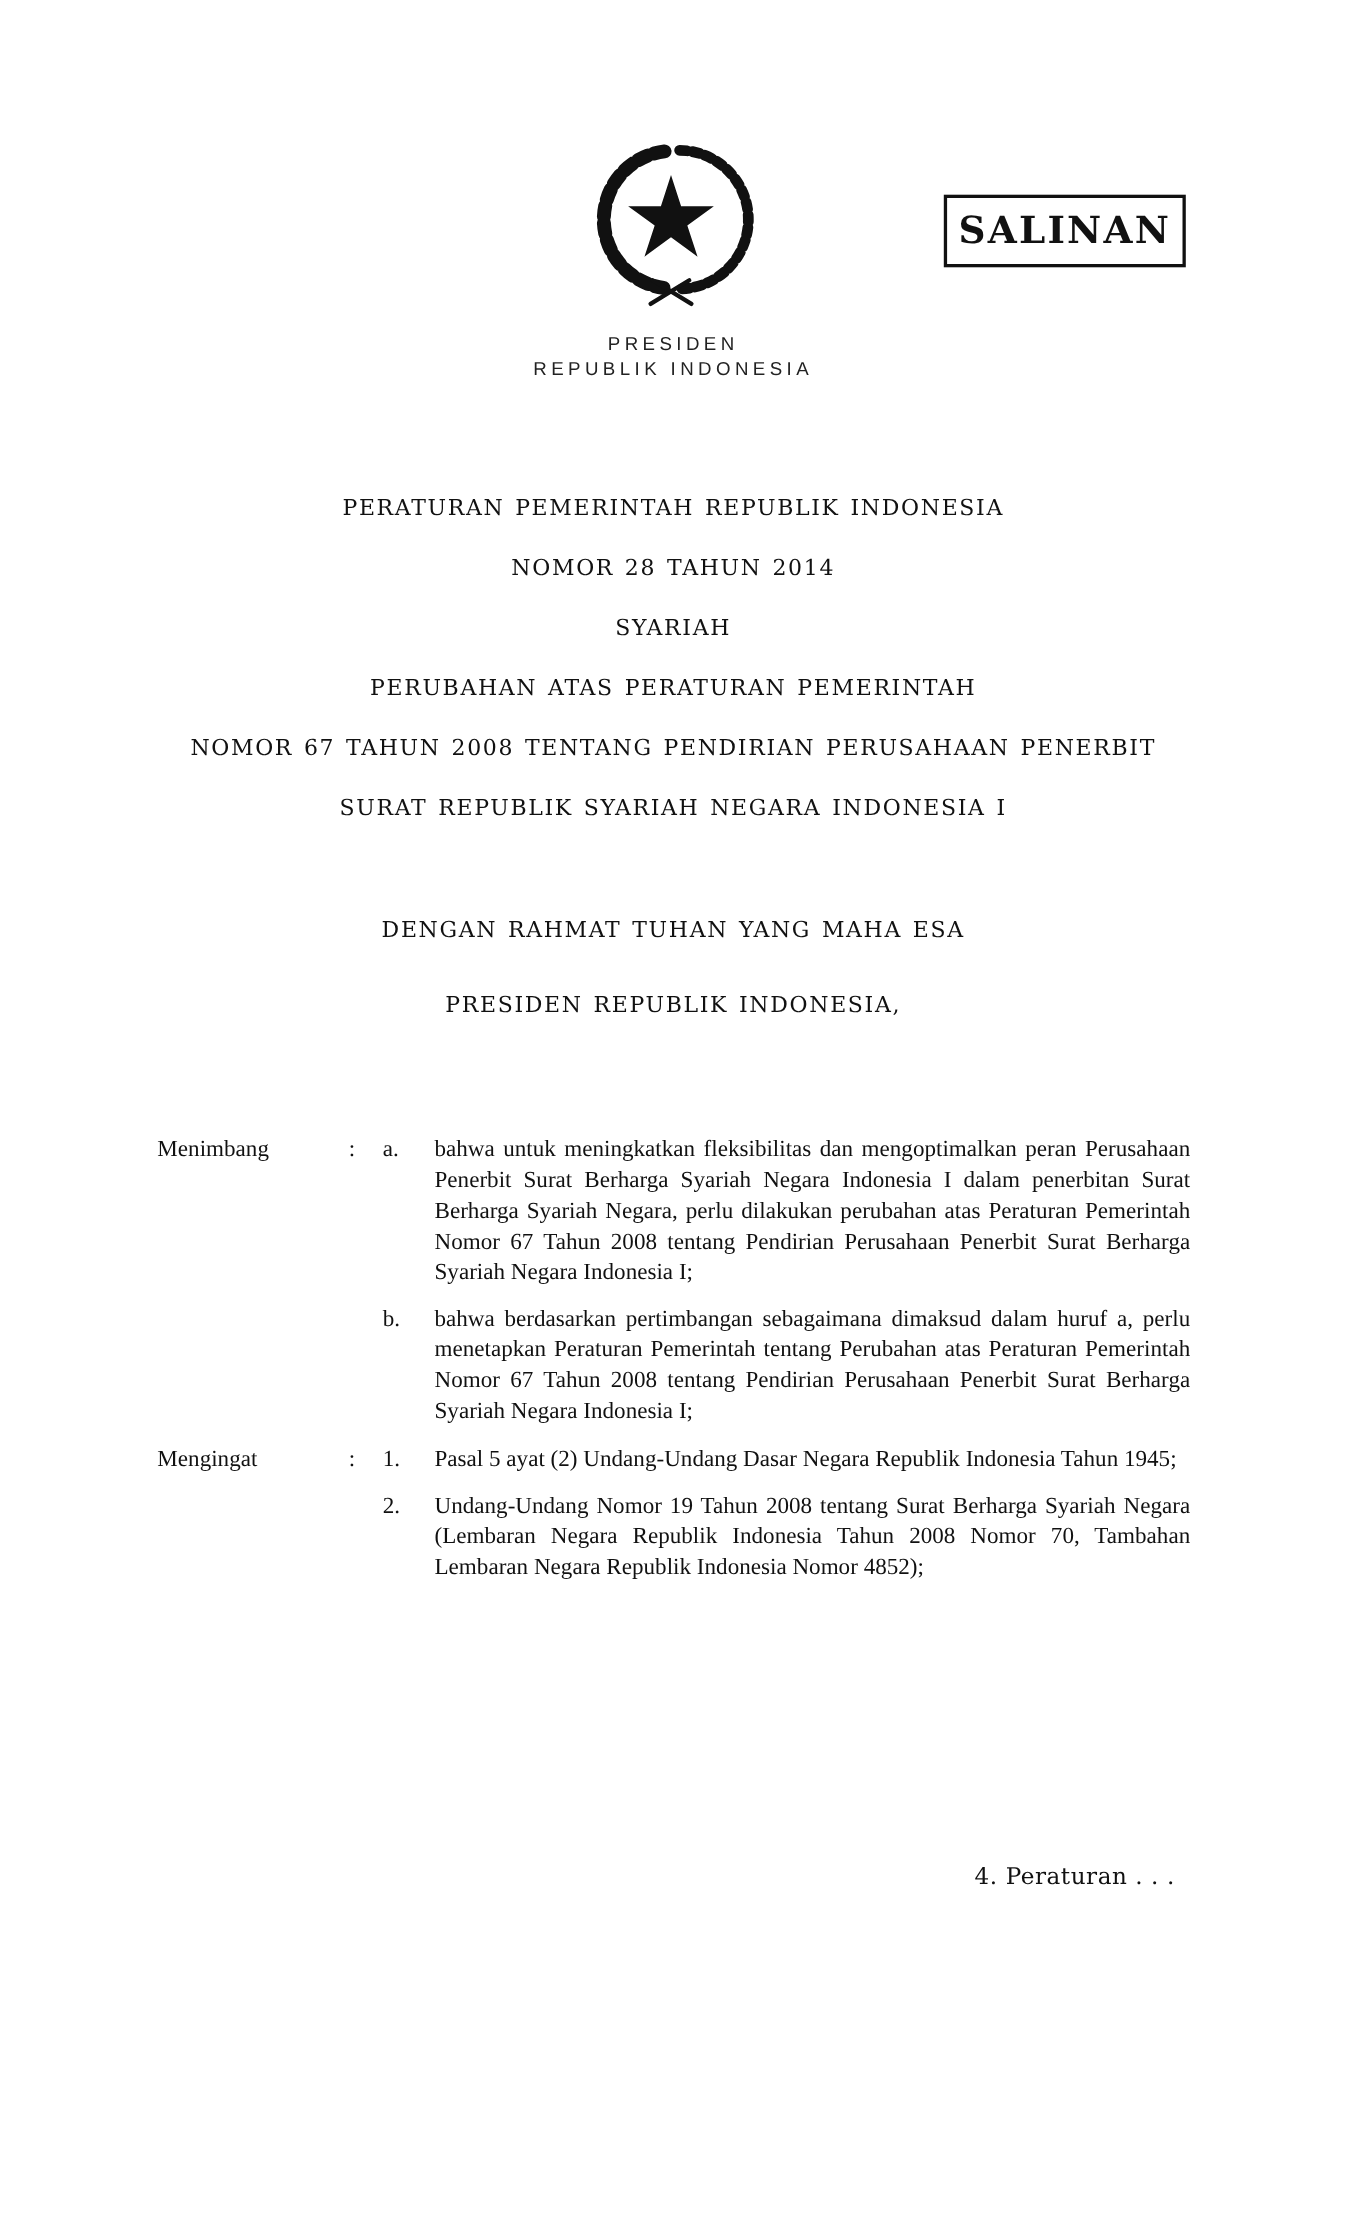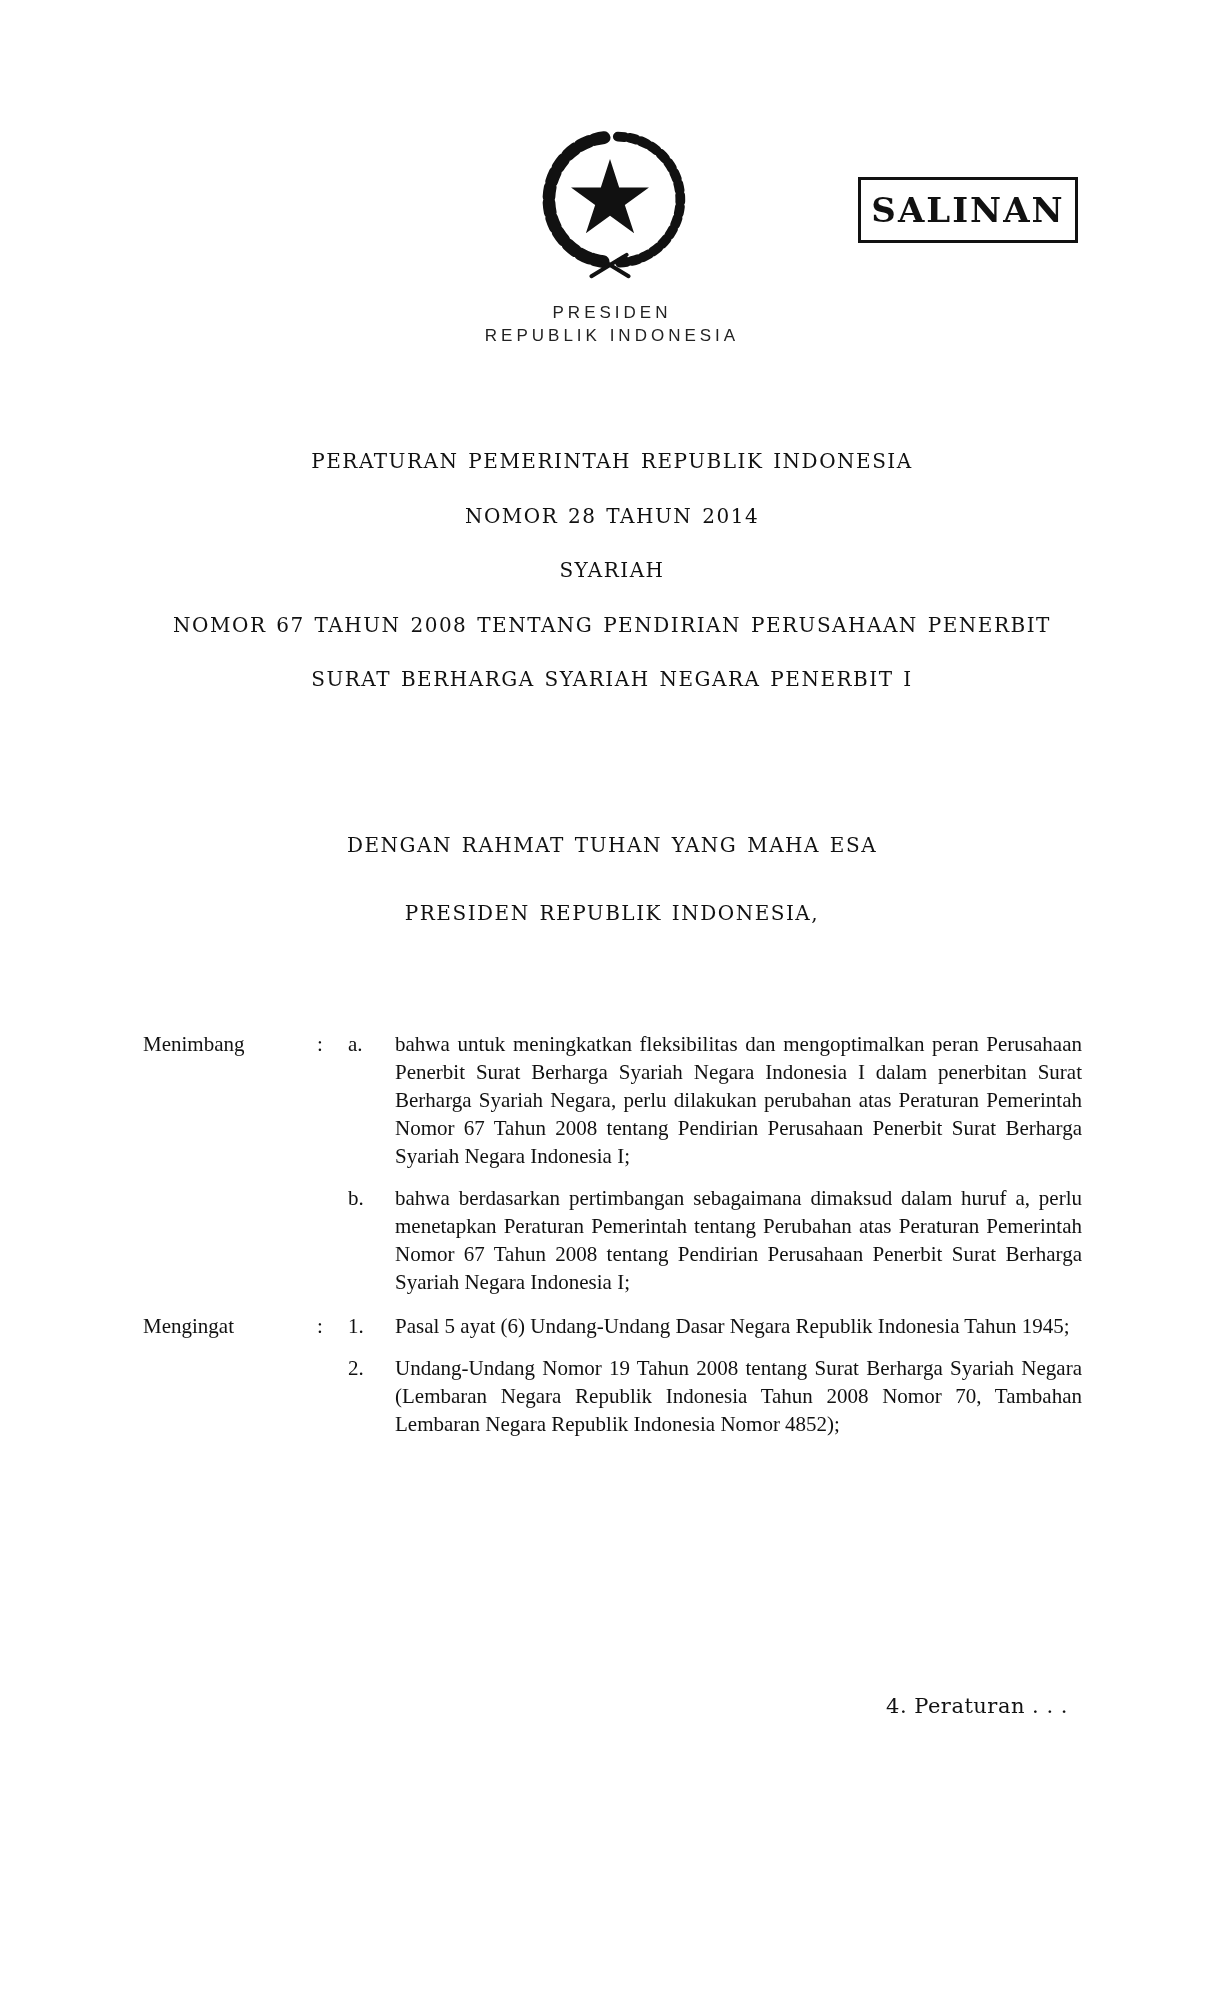--- a/index.html
+++ b/index.html
@@ -151,22 +151,23 @@
 
   <div class="letterhead">
     <div class="lh1">PRESIDEN</div>
     <div class="lh2">REPUBLIK INDONESIA</div>
   </div>
 
   <div class="title-block">
     <div class="title-line">PERATURAN PEMERINTAH REPUBLIK INDONESIA</div>
     <div class="title-line">NOMOR 28 TAHUN 2014</div>
     <div class="title-line">SYARIAH</div>
+    <div class="title-line">PERUBAHAN ATAS PERATURAN PEMERINTAH</div>
     <div class="title-line">NOMOR 67 TAHUN 2008 TENTANG PENDIRIAN PERUSAHAAN PENERBIT</div>
-    <div class="title-line">SURAT BERHARGA SYARIAH NEGARA PENERBIT I</div>
+    <div class="title-line">SURAT REPUBLIK SYARIAH NEGARA INDONESIA I</div>
   </div>
 
   <div class="invocation">DENGAN RAHMAT TUHAN YANG MAHA ESA</div>
   <div class="authority">PRESIDEN REPUBLIK INDONESIA,</div>
 
   <div class="body-text">
 
     <div class="row">
       <div class="label">Menimbang</div>
       <div class="colon">:</div>
@@ -178,21 +179,21 @@
       <div class="label"></div>
       <div class="colon"></div>
       <div class="marker">b.</div>
       <div class="itext">bahwa berdasarkan pertimbangan sebagaimana dimaksud dalam huruf a, perlu menetapkan Peraturan Pemerintah tentang Perubahan atas Peraturan Pemerintah Nomor 67 Tahun 2008 tentang Pendirian Perusahaan Penerbit Surat Berharga Syariah Negara Indonesia I;</div>
     </div>
 
     <div class="row section-gap">
       <div class="label">Mengingat</div>
       <div class="colon">:</div>
       <div class="marker">1.</div>
-      <div class="itext">Pasal 5 ayat (6) Undang-Undang Dasar Negara Republik Indonesia Tahun 1945;</div>
+      <div class="itext">Pasal 5 ayat (2) Undang-Undang Dasar Negara Republik Indonesia Tahun 1945;</div>
     </div>
 
     <div class="row">
       <div class="label"></div>
       <div class="colon"></div>
       <div class="marker">2.</div>
       <div class="itext">Undang-Undang Nomor 19 Tahun 2008 tentang Surat Berharga Syariah Negara (Lembaran Negara Republik Indonesia Tahun 2008 Nomor 70, Tambahan Lembaran Negara Republik Indonesia Nomor 4852);</div>
     </div>
 
   </div>

